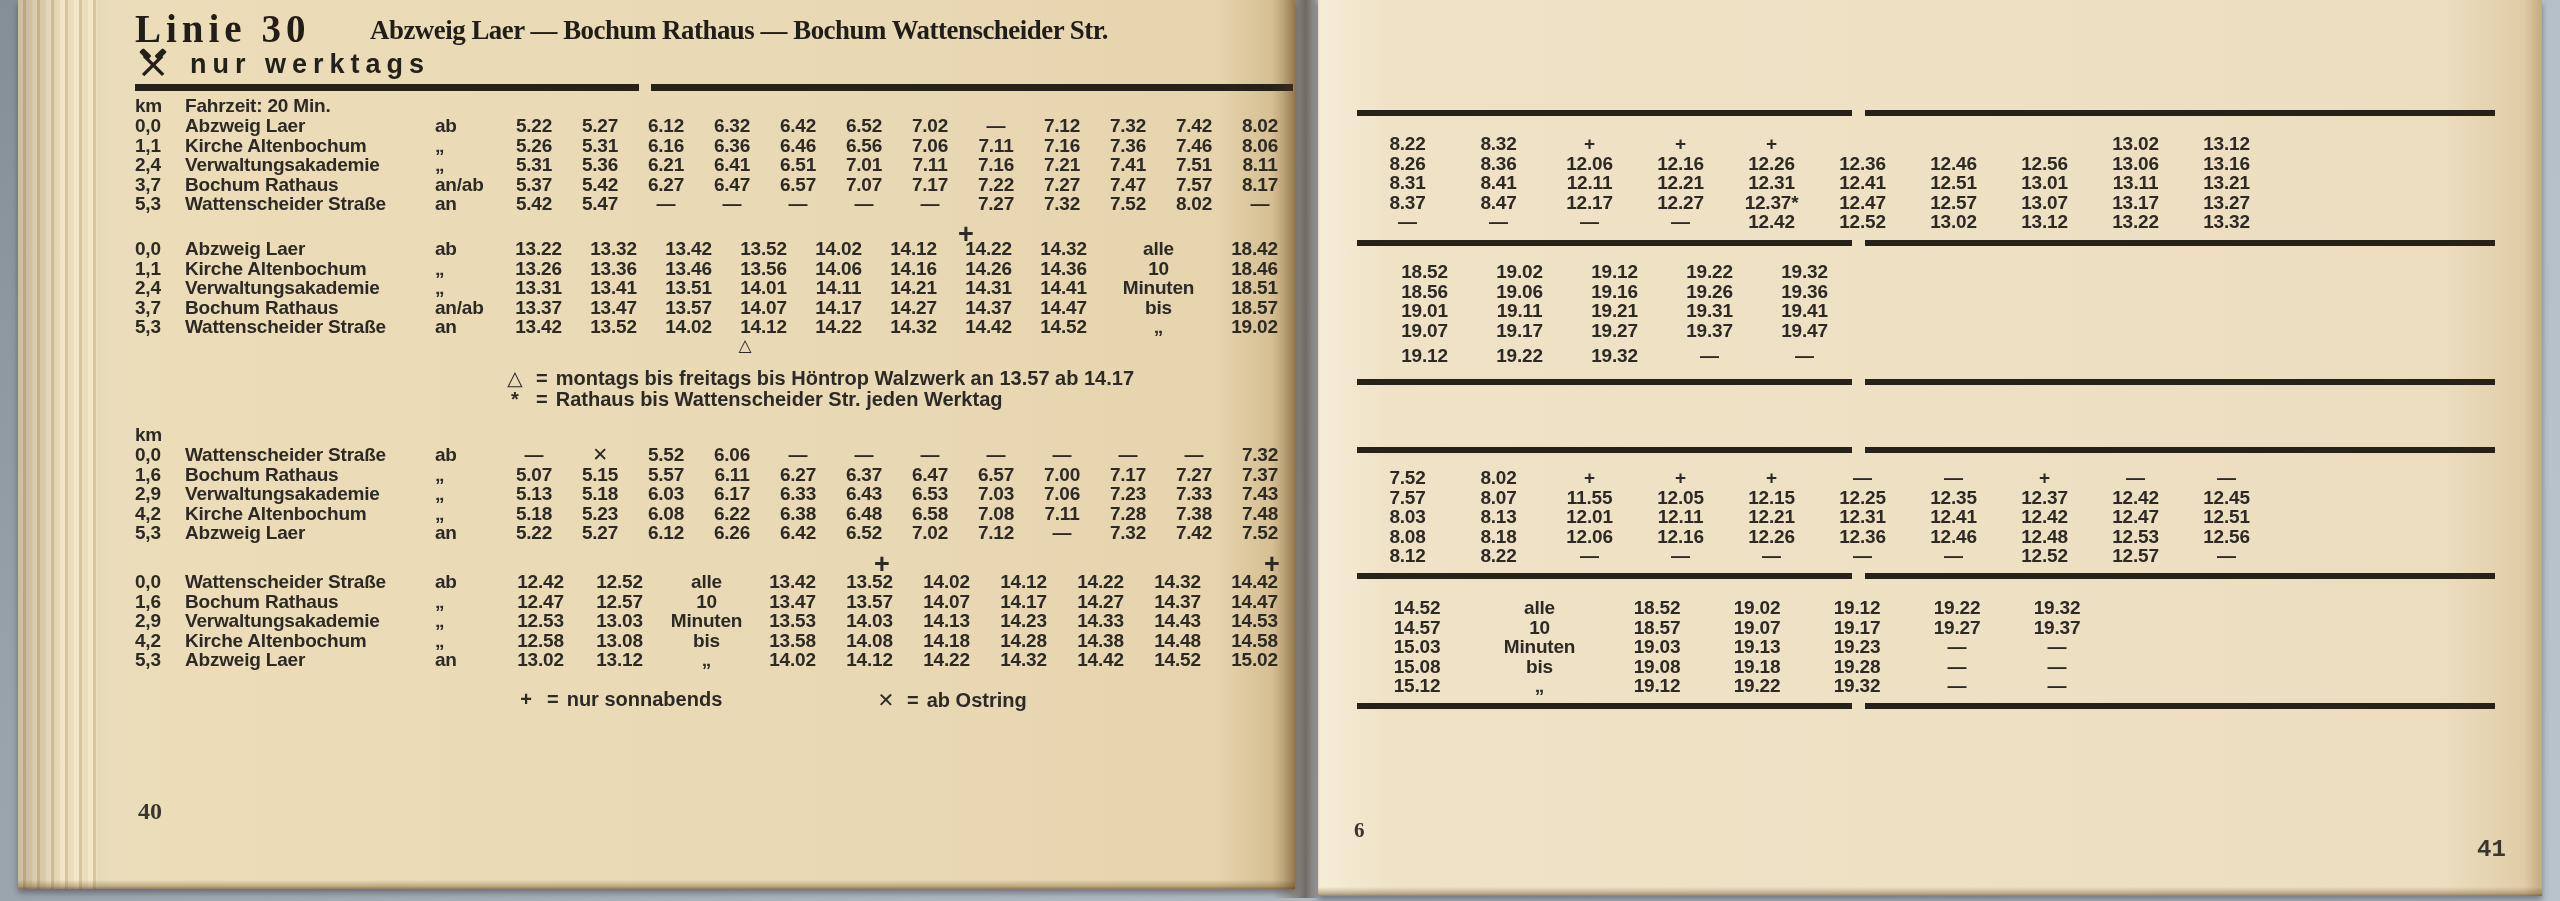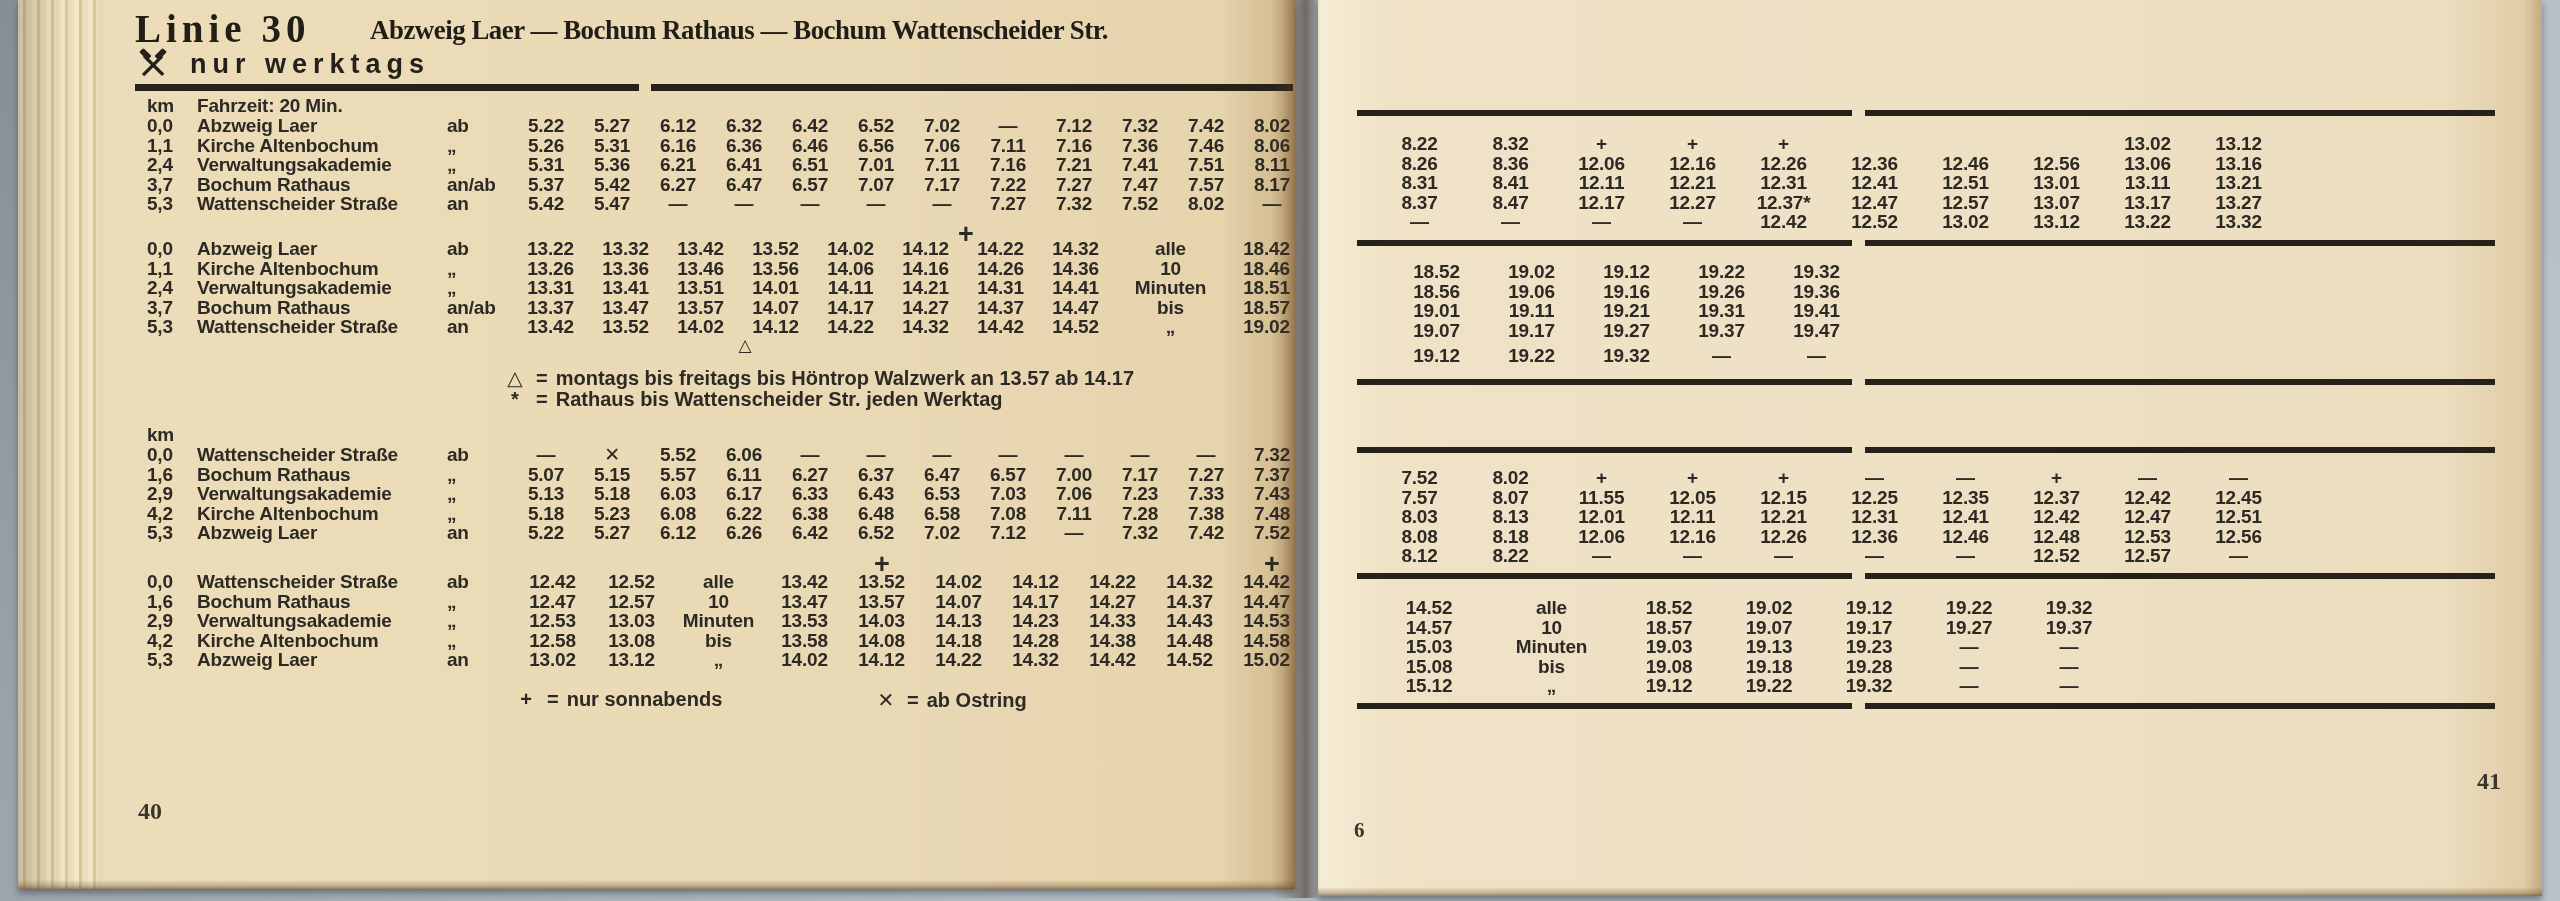--- a/index.html
+++ b/index.html
@@ -20,21 +20,21 @@
   .edge-stack{position:absolute;left:0;top:0;width:80px;height:100%;
      background:repeating-linear-gradient(90deg,#f3e7c8 0 5px,#d9c69c 5px 8px,#ecdebc 8px 14px),
      linear-gradient(90deg,rgba(90,70,40,.25),rgba(90,70,40,0) 60%);background-blend-mode:multiply;}
   .gutter{position:absolute;left:1272px;top:0;width:48px;height:898px;
      background:linear-gradient(90deg,rgba(80,55,25,0) 0,rgba(95,65,30,.30) 40%,rgba(55,35,15,.52) 70%,rgba(60,40,20,.28) 88%,rgba(60,40,20,0) 100%);}
   
   .rule{position:absolute;height:6px;background:
      linear-gradient(90deg,#262119 0 43.5%,rgba(0,0,0,0) 43.5% 44.6%,#262119 44.6% 100%);}
   .rule.thin{height:4px;}
   
-  .tt{position:absolute;display:grid;font-weight:bold;font-size:19px;letter-spacing:-0.2px;color:#2d2924;margin-left:12px;}
+  .tt{position:absolute;display:grid;font-weight:bold;font-size:19px;letter-spacing:-0.2px;color:#2d2924;}
   .g12 {grid-template-columns:48px 252px 66px repeat(12,66px);}
   .g10a{grid-template-columns:48px 252px 66px repeat(8,75px) 115px 77px;}
   .g10b{grid-template-columns:48px 252px 66px 79px 79px 95px repeat(7,77px);}
   .gr10{grid-template-columns:repeat(10,91px);}
   .gr5 {grid-template-columns:repeat(5,95px);}
   .gr7 {grid-template-columns:110px 135px repeat(5,100px);}
   .cell{white-space:nowrap;}
   .c0{text-align:left;}
   .c1{text-align:left;padding-left:2px;}
   .c2{}
@@ -623,17 +623,17 @@
         <div class="cell r-d ct">19.12</div>
         <div class="cell r-d ct">19.22</div>
         <div class="cell r-d ct">19.32</div>
         <div class="cell r-d ct">—</div>
         <div class="cell r-d ct">—</div>
       </div>
 
     <div class="rule" style="left:39px;top:703px;width:1138px;"></div>
 
     <div class="pagenum small" style="left:36px;top:818px;">6</div>
-    <div class="pagenum" style="left:1159px;top:768px;">41</div>
+    <div class="pagenum" style="left:1159px;top:836px;font-family:Liberation Mono, monospace;">41</div>
   </div>
 
   <div class="gutter"></div>
 </div>
 
 </body></html>

